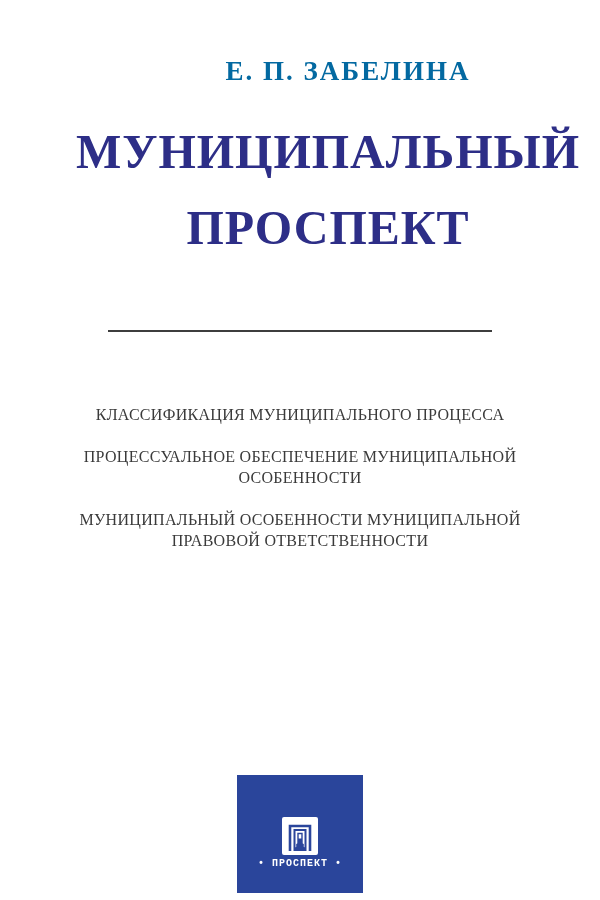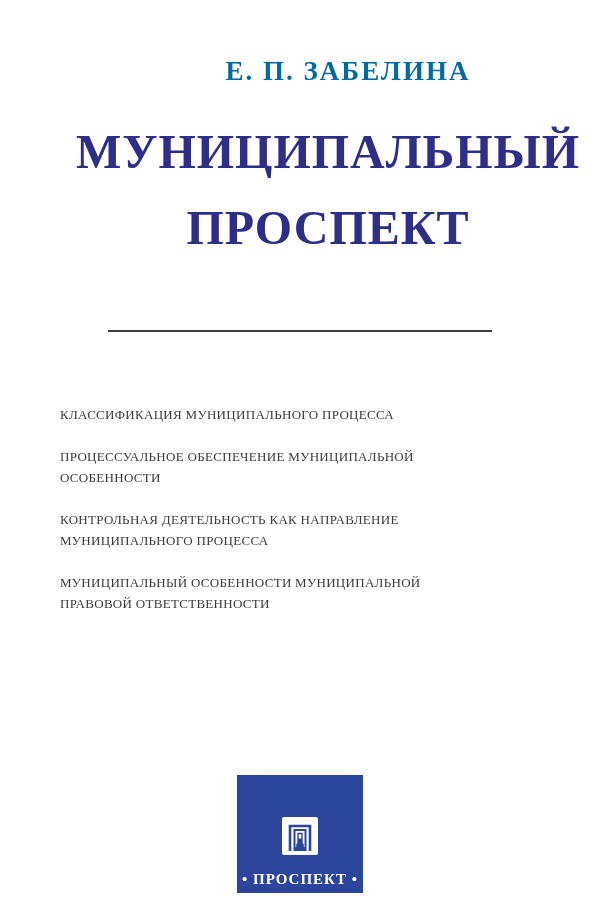--- a/index.html
+++ b/index.html
@@ -52,22 +52,22 @@
   .topics {
     position: absolute;
     top: 404px;
     left: 60px;
     width: 480px;
     display: flex;
     flex-direction: column;
     gap: 21px;
   }
   .topic {
-    text-align: left;
-    font-size: 13px;
+    text-align: center;
+    font-size: 16px;
     line-height: 21px;
     letter-spacing: 0.3px;
     color: #3a3a3a;
     white-space: pre-line;
   }
   .publisher {
     position: absolute;
     left: 237px;
     top: 775px;
     width: 126px;
@@ -77,23 +77,23 @@
     flex-direction: column;
     align-items: center;
   }
   .emblem {
     margin-top: 42px;
     width: 36px;
     height: 38px;
     display: block;
   }
   .publisher-name {
-    margin-top: 16px;
-    font-family: Liberation Serif, serif;
-    font-size: 15px;
+    margin-top: 3px;
+    font-family: Liberation Mono, monospace;
+    font-size: 10px;
     font-weight: bold;
     letter-spacing: 1px;
     color: #ffffff;
     white-space: nowrap;
   }
 </style>
 </head>
 <body>
 
 <div class="cover">
@@ -104,22 +104,20 @@
     <span>МУНИЦИПАЛЬНЫЙ</span>
     <span>ПРОСПЕКТ</span>
   </div>
 
   <div class="divider"></div>
 
   <div class="topics">
     <div class="topic">КЛАССИФИКАЦИЯ МУНИЦИПАЛЬНОГО ПРОЦЕССА</div>
     <div class="topic">ПРОЦЕССУАЛЬНОЕ ОБЕСПЕЧЕНИЕ МУНИЦИПАЛЬНОЙ
 ОСОБЕННОСТИ</div>
-    <div class="topic">КОНТРОЛЬНАЯ ДЕЯТЕЛЬНОСТЬ КАК НАПРАВЛЕНИЕ
-МУНИЦИПАЛЬНОГО ПРОЦЕССА</div>
     <div class="topic">МУНИЦИПАЛЬНЫЙ ОСОБЕННОСТИ МУНИЦИПАЛЬНОЙ
 ПРАВОВОЙ ОТВЕТСТВЕННОСТИ</div>
   </div>
 
   <div class="publisher">
     <svg class="emblem" viewBox="0 0 36 38" xmlns="http://www.w3.org/2000/svg">
       <rect x="0" y="0" width="36" height="38" rx="2" fill="#ffffff"></rect>
       <path d="M8 34 V9 H28 V34" fill="none" stroke="#2a459b" stroke-width="2.6"></path>
       <path d="M12.5 34 V13 H23.5 V34" fill="none" stroke="#2a459b" stroke-width="2"></path>
       <path d="M16 34 V16.5 H20 V34" fill="none" stroke="#2a459b" stroke-width="1.4"></path>

